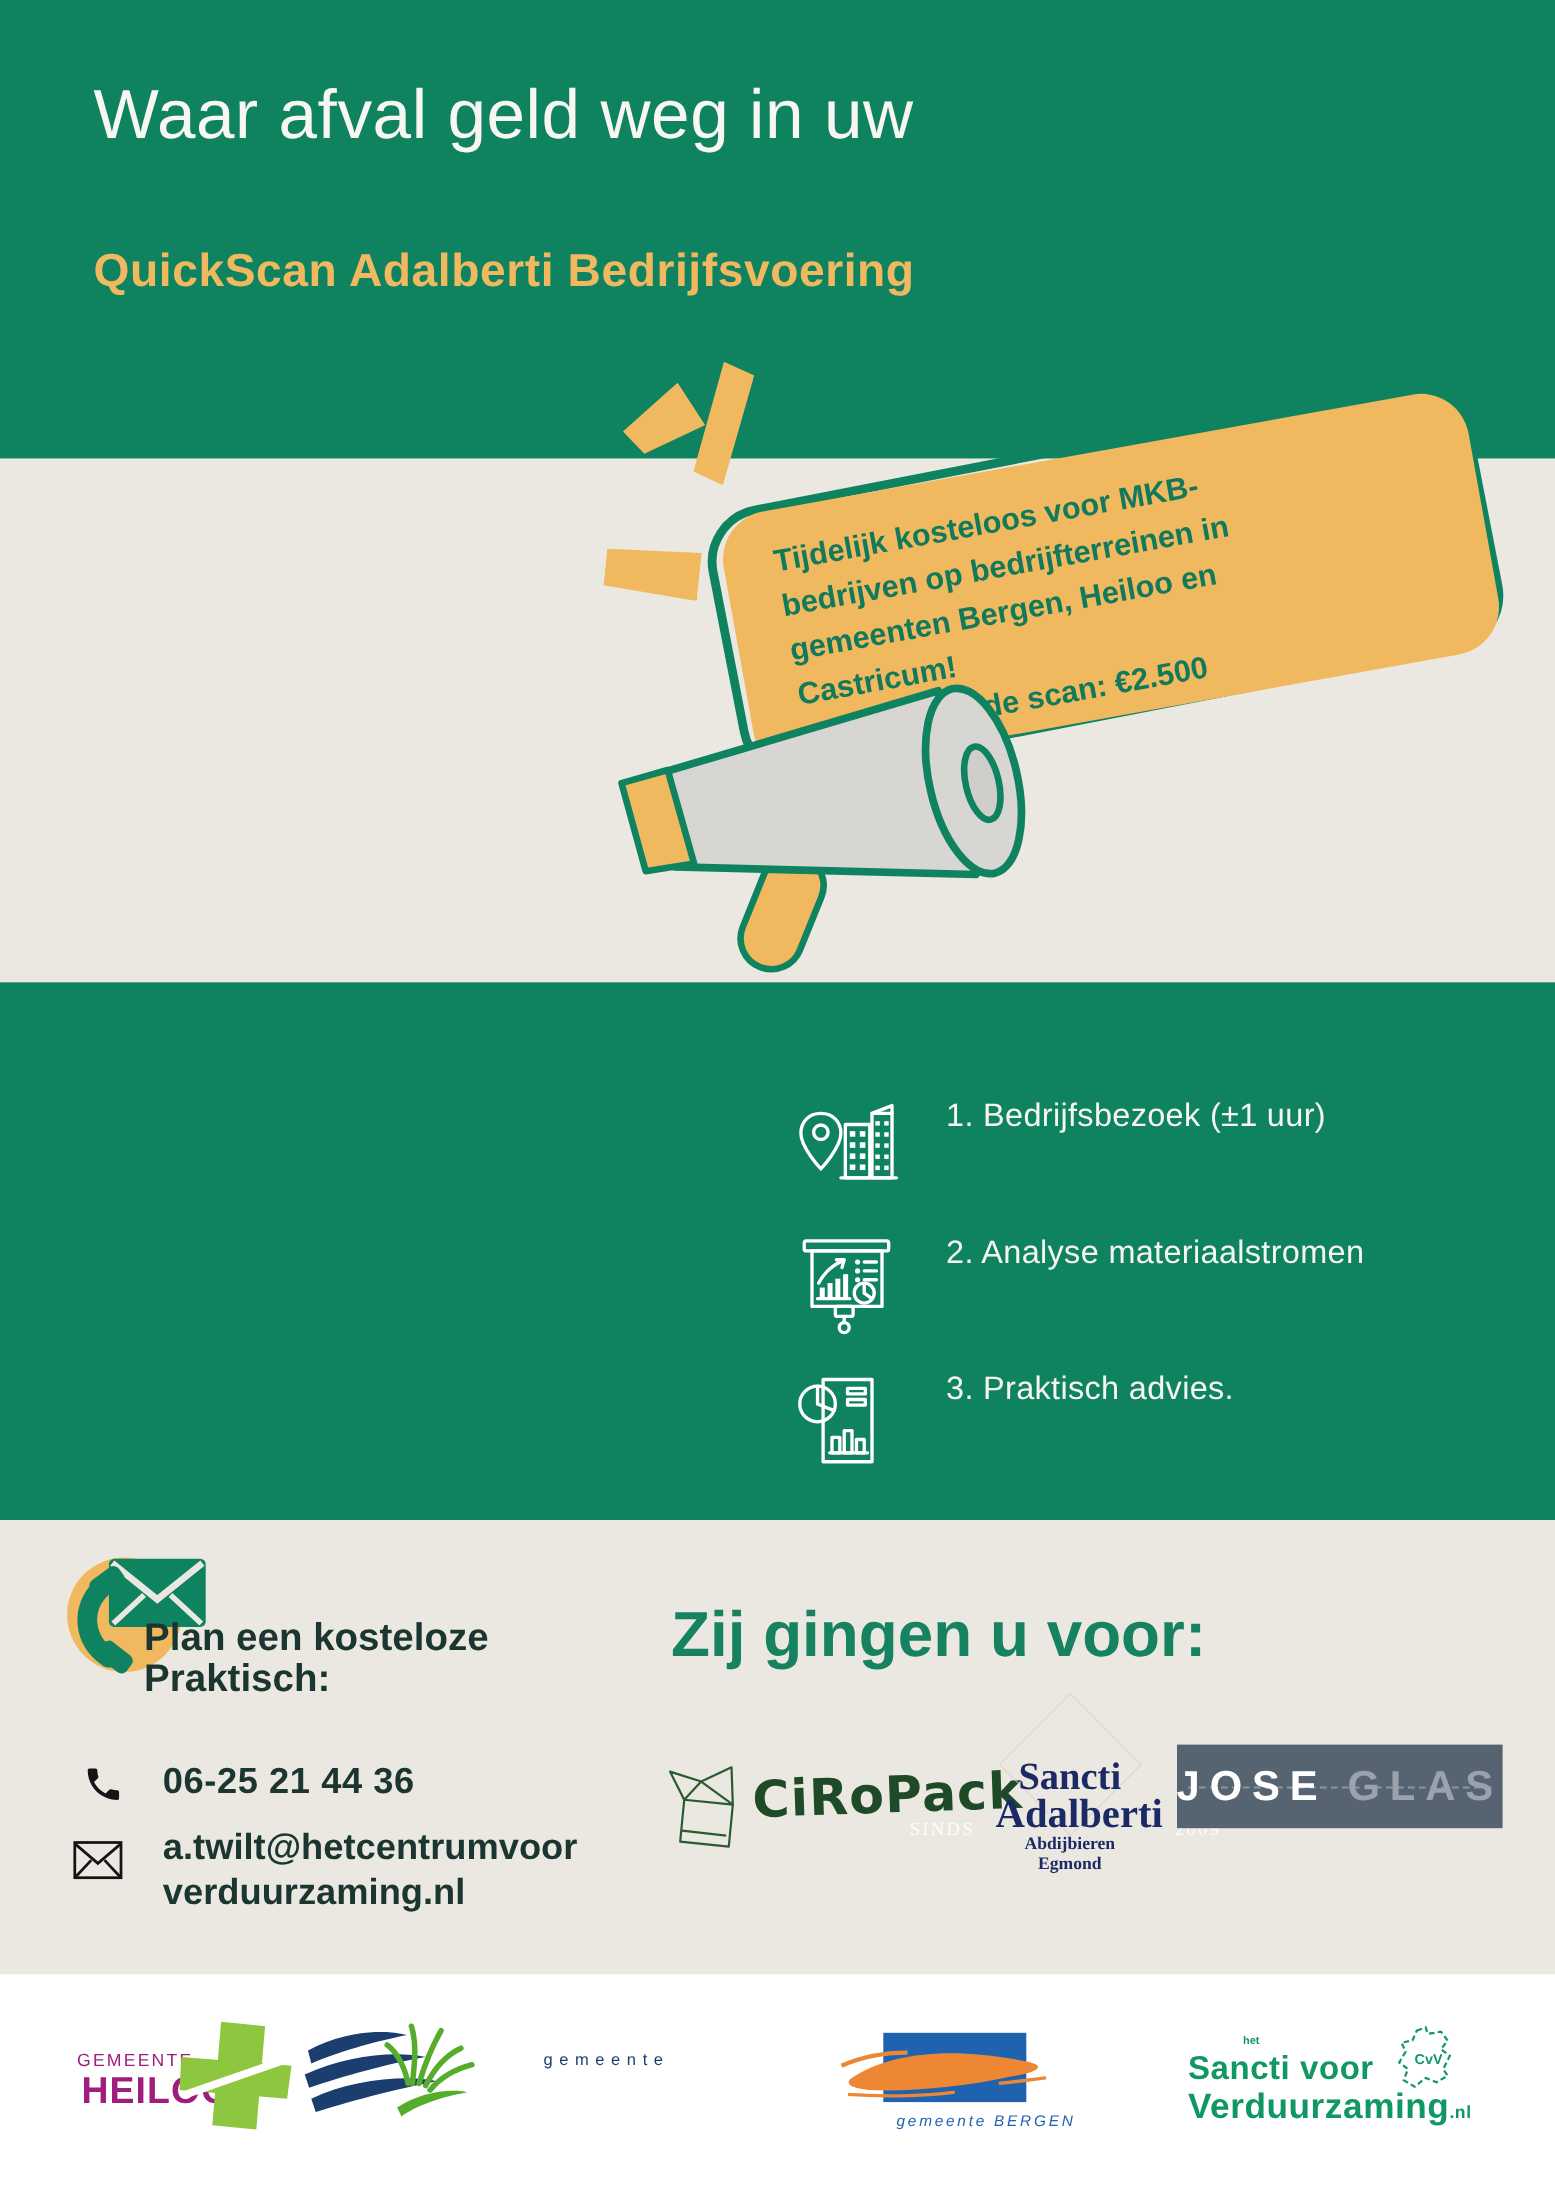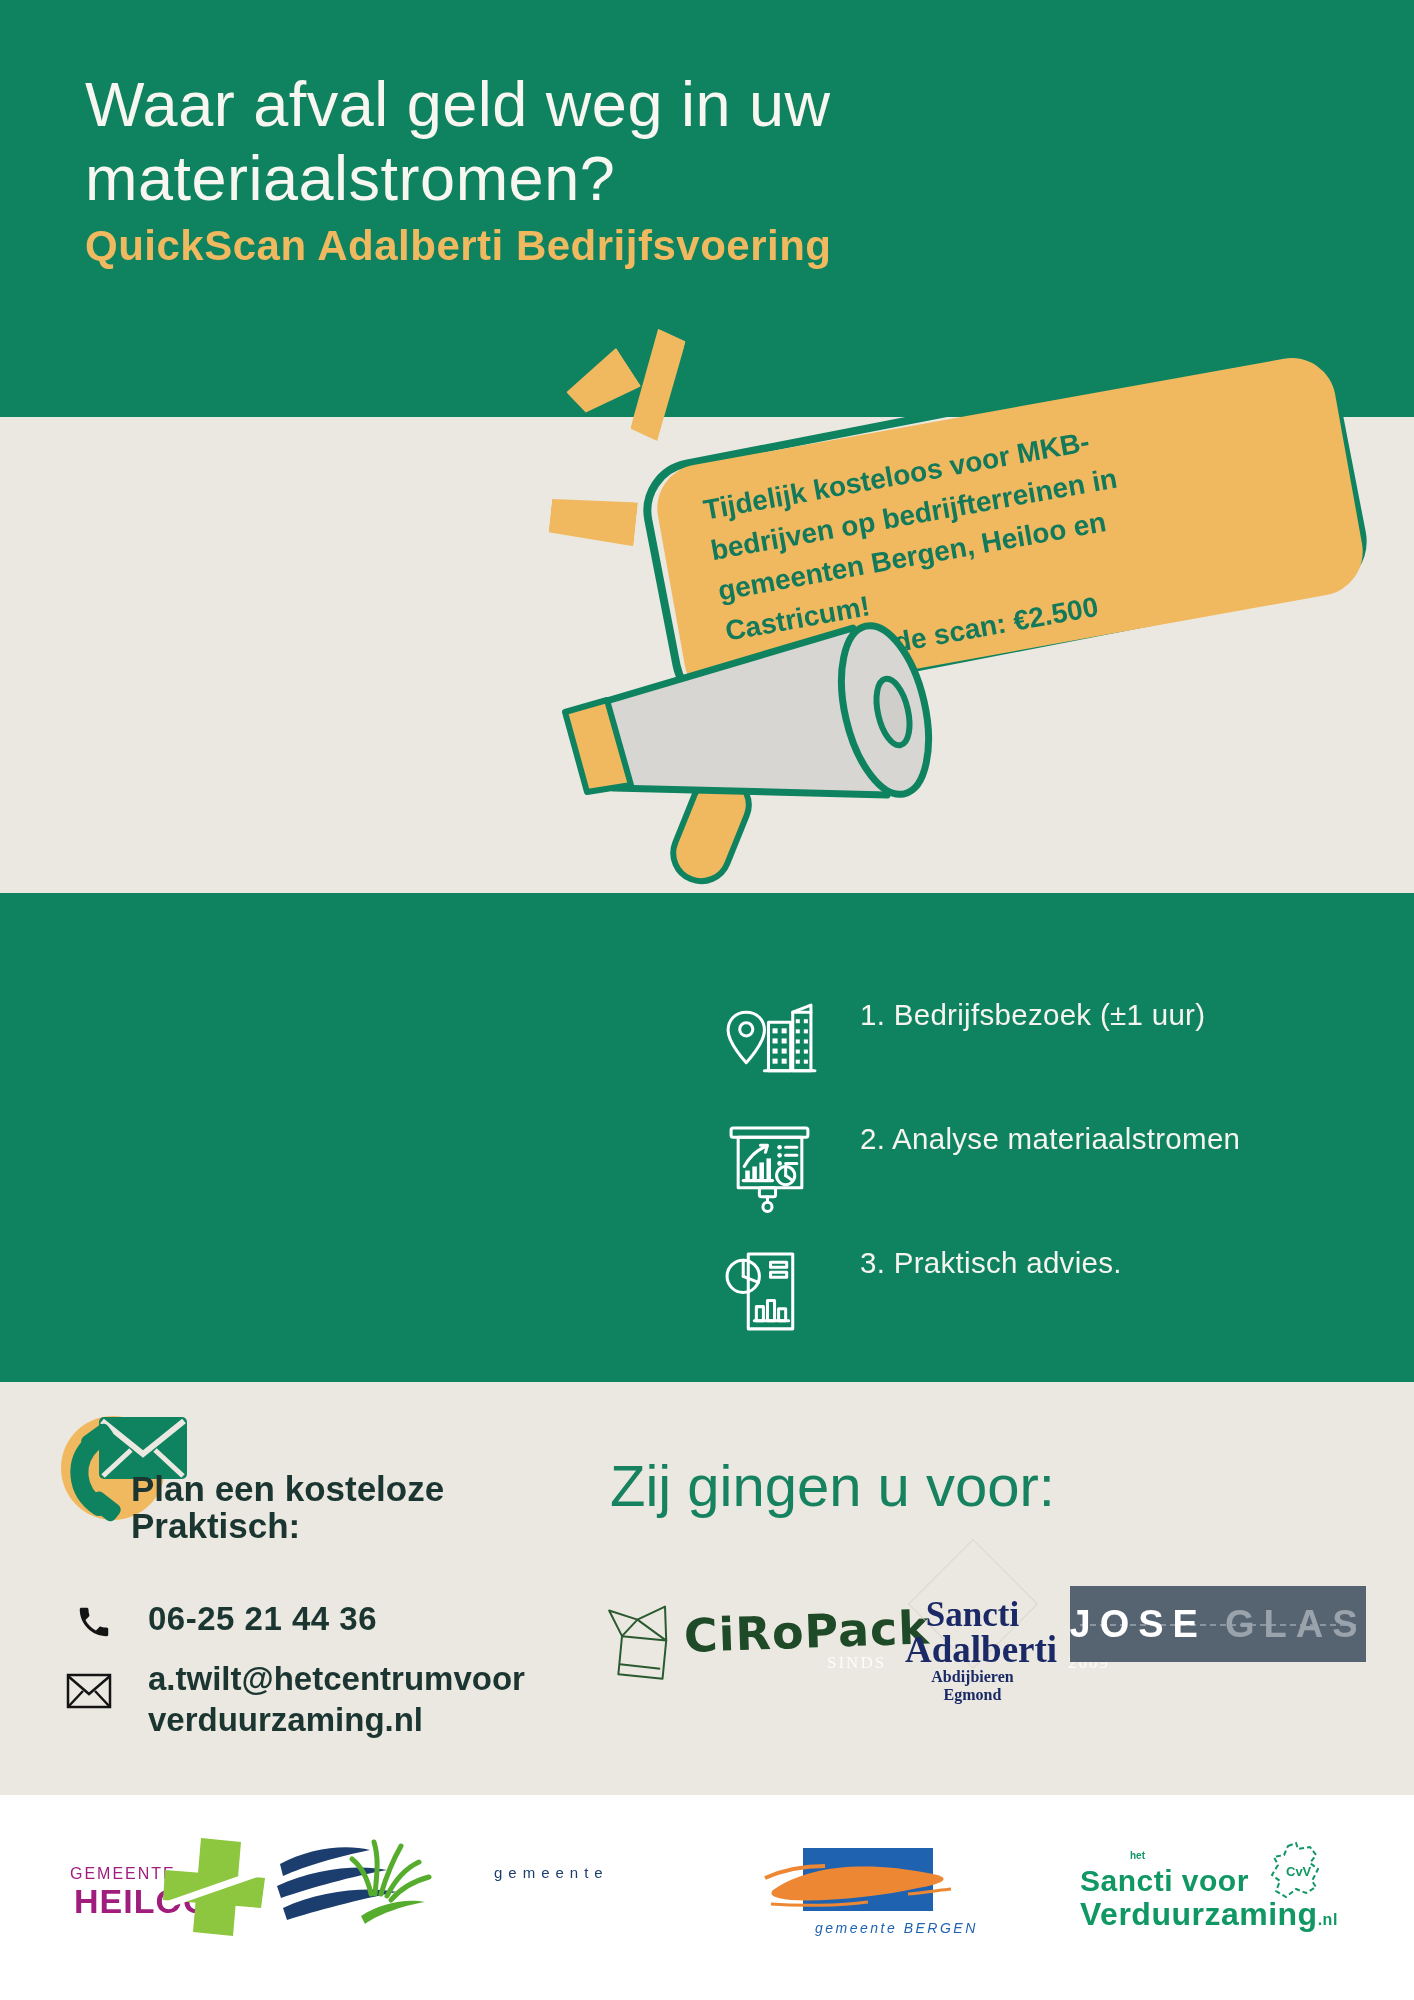--- a/index.html
+++ b/index.html
@@ -54,21 +54,21 @@
 
   
   .contact-badge{position:absolute;left:55px;top:1405px;width:150px;height:125px;}
   .contact-heading{position:absolute;left:131px;top:1470px;color:var(--dark);font-size:35px;font-weight:700;line-height:1.07;}
   .contact-row-icon{position:absolute;}
   .phone-icon{left:75px;top:1603px;width:38px;height:38px;}
   .mail-icon{left:66px;top:1673px;width:46px;height:36px;}
   .contact-phone{position:absolute;left:148px;top:1600px;color:var(--dark);font-size:33px;font-weight:700;letter-spacing:.5px;}
   .contact-email{position:absolute;left:148px;top:1658px;color:var(--dark);font-size:33px;font-weight:700;line-height:1.25;}
 
-  .refs-heading{position:absolute;left:610px;top:1452px;color:#16825F;font-size:58px;font-weight:400;}
+  .refs-heading{position:absolute;left:610px;top:1452px;color:#16825F;font-size:58px;font-weight:700;}
 
   
   .ciropack{position:absolute;left:608px;top:1585px;display:flex;align-items:center;gap:6px;transform:rotate(-2deg);}
   .ciropack .box-icon{width:70px;height:96px;}
   .ciropack .cp-text{color:#1F4A28;font-size:46px;font-weight:700;font-family:"DejaVu Sans",sans-serif;letter-spacing:1px;}
 
   
   .sancti{position:absolute;left:905px;top:1598px;width:135px;text-align:center;font-family:"Liberation Serif",serif;color:#1B2A66;}
   .sancti .seal{position:absolute;left:22px;top:-40px;width:92px;height:92px;border:1.5px solid #D5CFC5;transform:rotate(45deg);opacity:.7;}
   .sancti .s1{font-size:35px;font-weight:700;line-height:.95;position:relative;}
@@ -111,21 +111,20 @@
   .cvv svg{position:absolute;left:186px;top:-10px;}
 </style>
 </head>
 <body>
 
 <div class="page">
 
   <div class="sec-header">
     <div class="title">
       <div>Waar afval geld weg in uw</div>
-      <div>materiaalstromen?</div>
     </div>
     <div class="subtitle">QuickScan Adalberti Bedrijfsvoering</div>
   </div>
 
   <div class="sec-benefits">
     <div class="benefits-heading">Wat levert het op?</div>
     <ul class="benefits-list">
       <li>Inzicht waar materiaal en afval geld kosten</li>
       <li>Concrete besparings- en optimalisatiekansen</li>
       <li>Praktische stappen die direct toepasbaar zijn</li>

